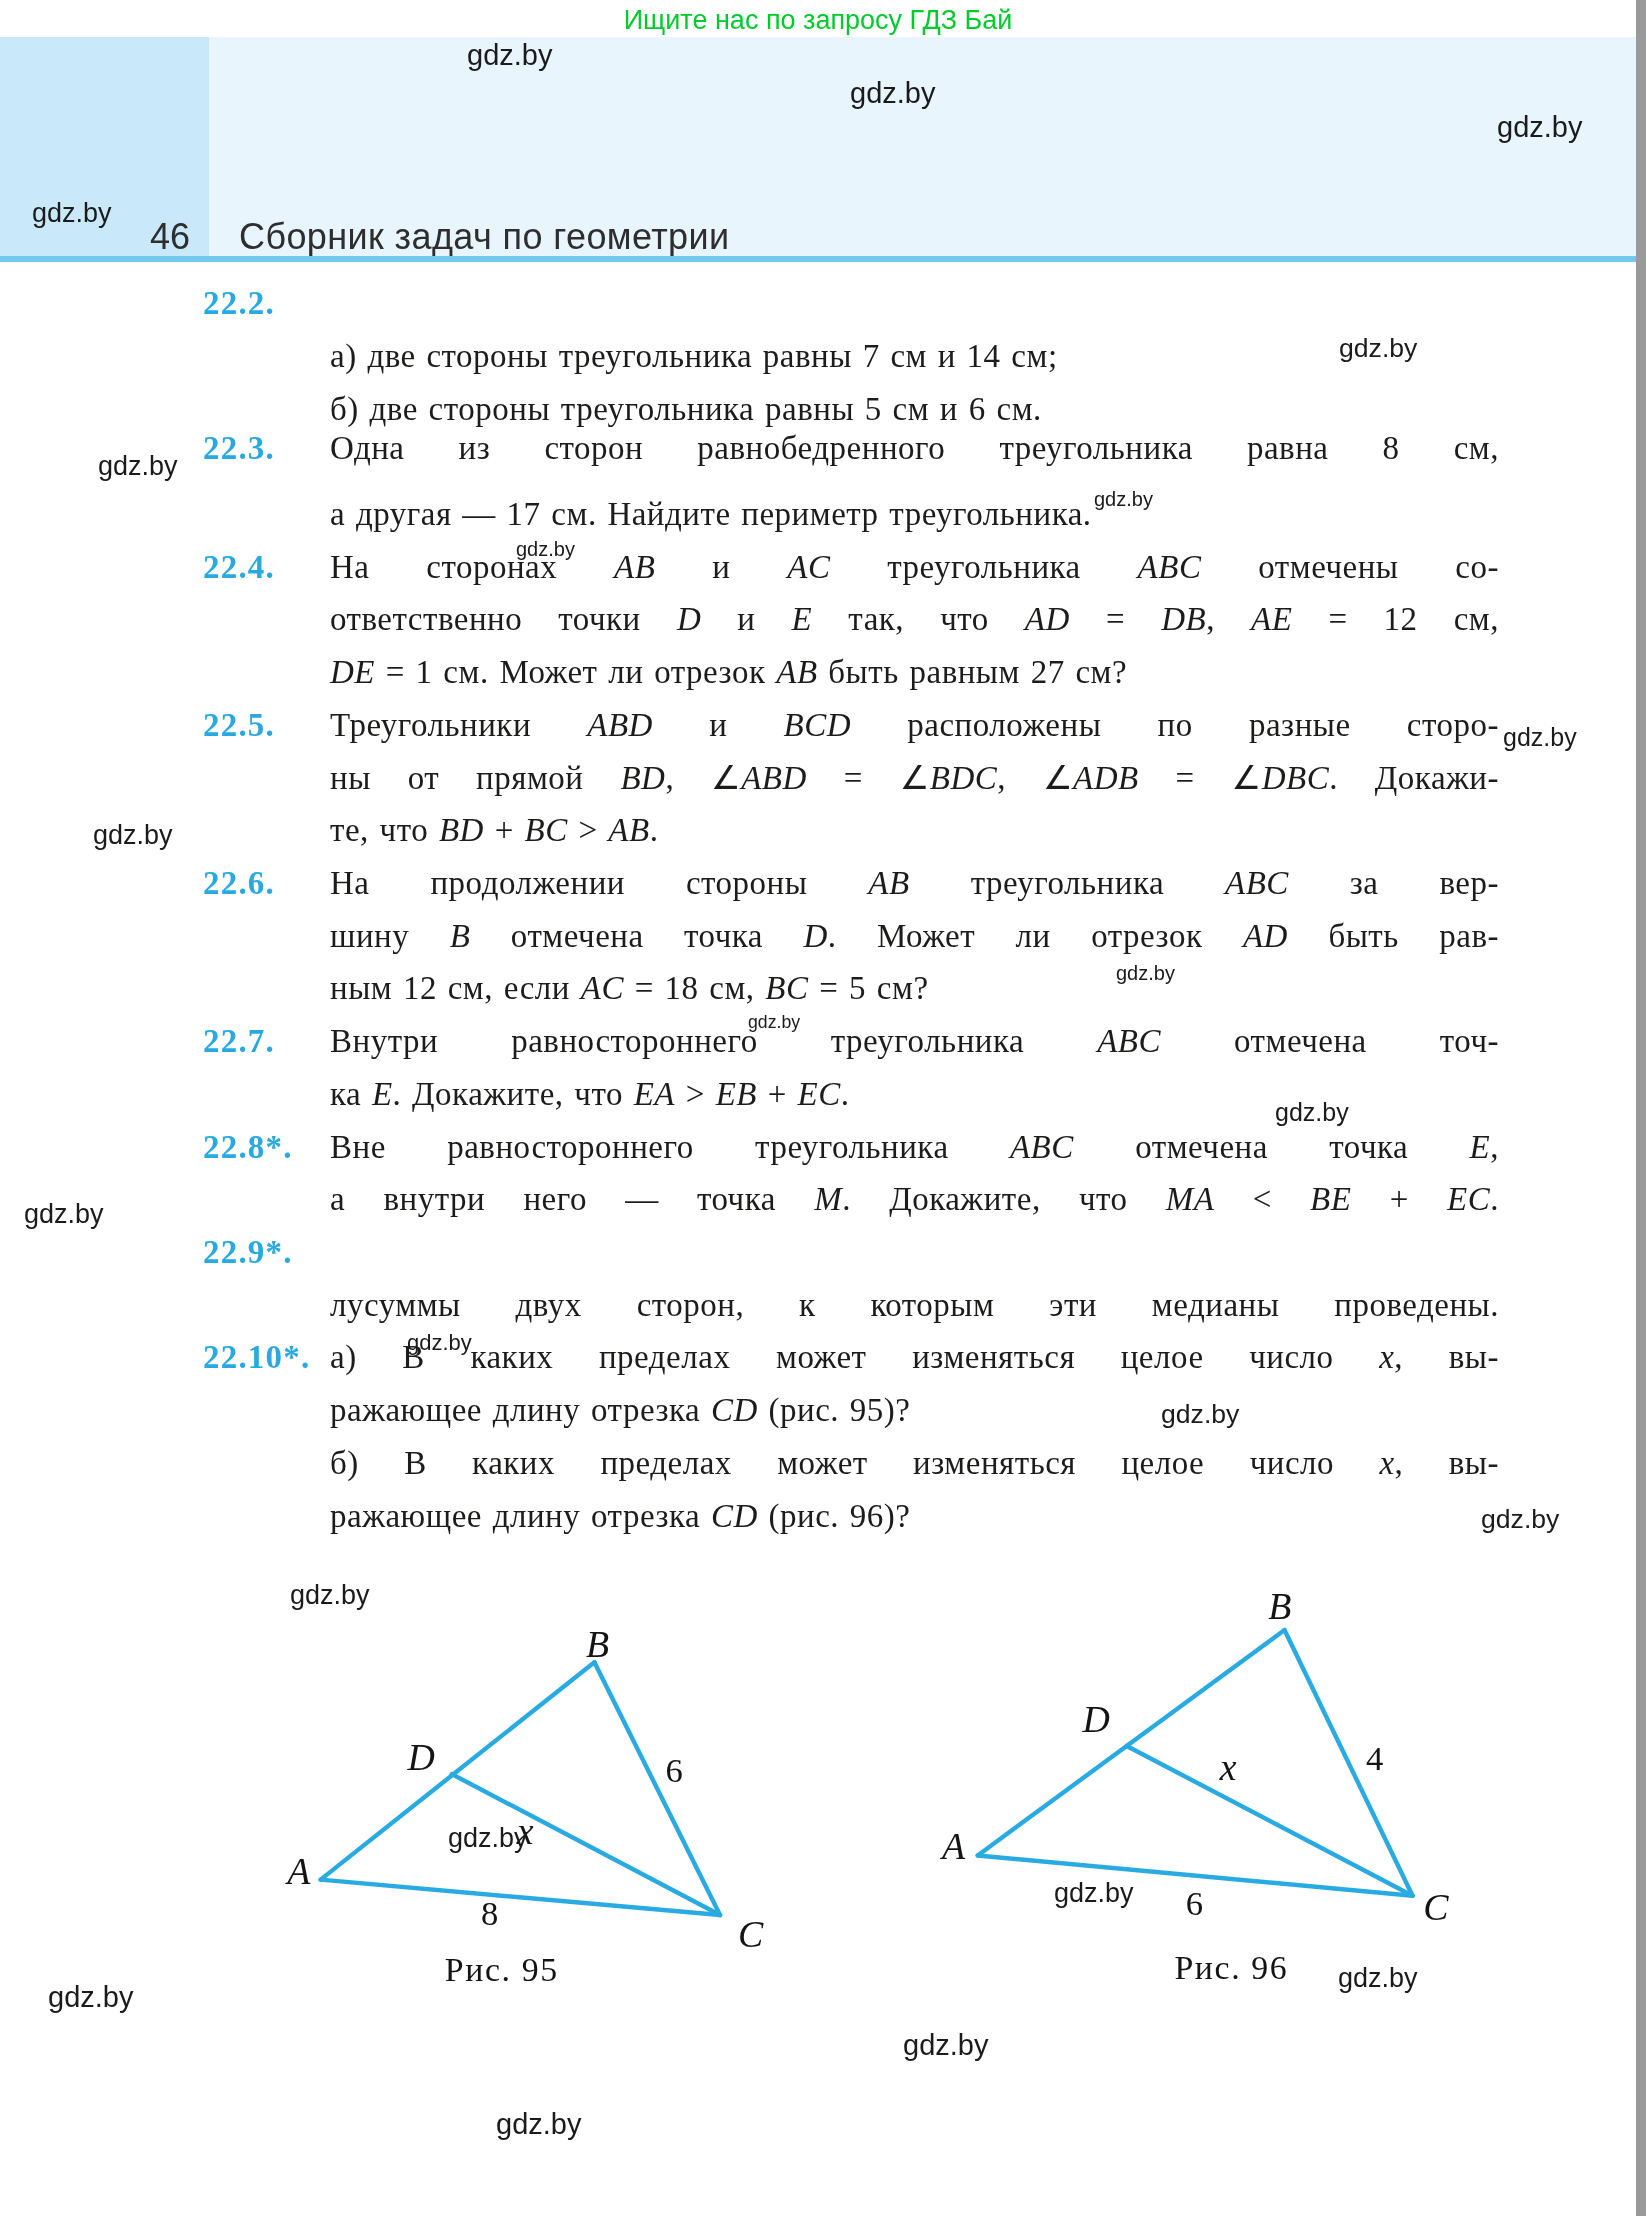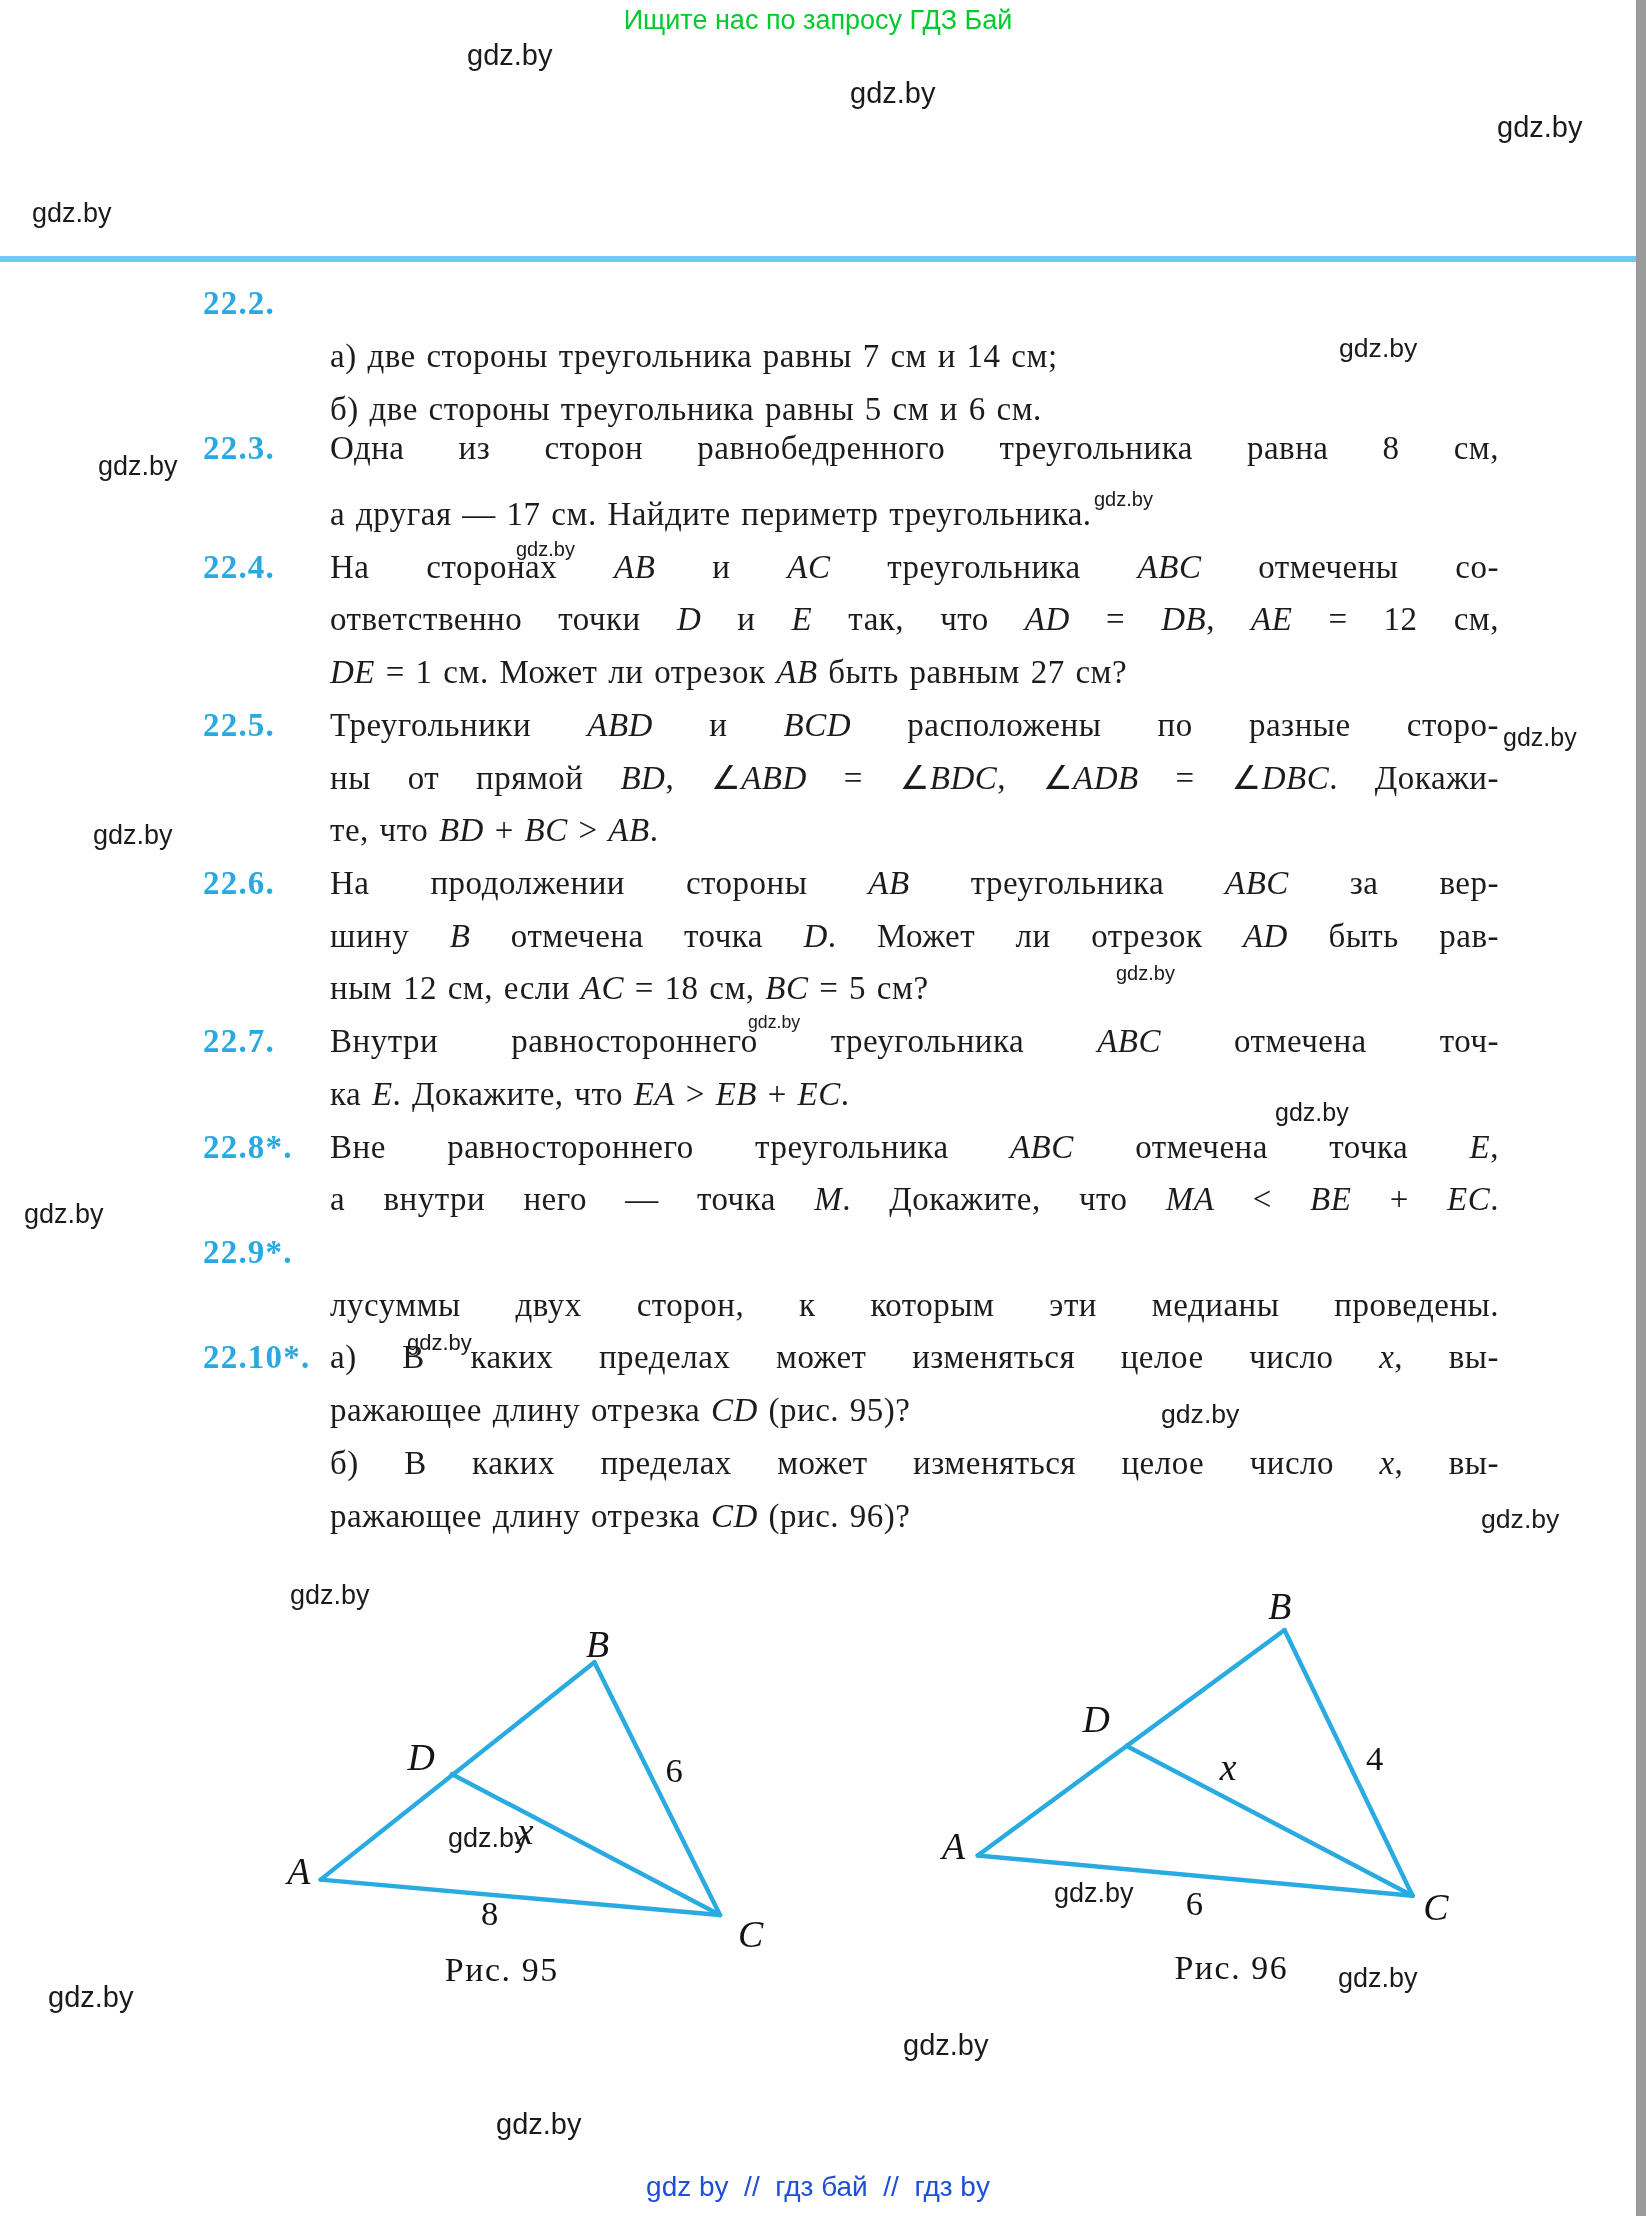--- a/index.html
+++ b/index.html
@@ -50,20 +50,25 @@
         font-family:"Liberation Sans",sans-serif;font-size:28px;white-space:pre;
         color:var(--link_blue,#1d4fd7);}
 </style>
 </head>
 <body>
 
 <div class="page" id="pg" style="--accent_blue: #29a9e1; --figure_line: #29abe2; --header_bg: #e9f5fd; --header_strip: #c9e9fa; --header_rule: #72c9ee; --banner_green: #00cb2c; --copyright_pink: #f5a9bc; --link_blue: #1d4fd7; --ink: #1b1b1b;">
 
   <div class="top-banner">Ищите нас по запросу ГДЗ Бай</div>
 
+  <div class="header">
+    <div class="header-strip"></div>
+    <span class="page-num">46</span>
+    <span class="doc-title">Сборник задач по геометрии</span>
+  </div>
   <div class="rule"></div>
 
   <div id="problems">
       <div class="pline just" style="top: 277px;"><span class="pnum">22.2.</span></div>
       <div class="pline" style="top: 330px;"><span>а) две стороны треугольника равны 7 см и 14 см;</span></div>
       <div class="pline" style="top: 383px;"><span>б) две стороны треугольника равны 5 см и 6 см.</span></div>
       <div class="pline just" style="top: 422px;"><span class="pnum">22.3.</span><span>Одна из сторон равнобедренного треугольника равна 8 см,</span></div>
       <div class="pline" style="top: 488px;"><span>а другая — 17 см. Найдите периметр треугольника.</span></div>
       <div class="pline just" style="top: 541px;"><span class="pnum">22.4.</span><span>На сторонах </span><span class="m">AB</span><span> и </span><span class="m">AC</span><span> треугольника </span><span class="m">ABC</span><span> отмечены со-</span></div>
       <div class="pline just" style="top: 593px;"><span>ответственно точки </span><span class="m">D</span><span> и </span><span class="m">E</span><span> так, что </span><span class="m">AD</span><span> = </span><span class="m">DB</span><span>, </span><span class="m">AE</span><span> = 12 см,</span></div>
@@ -137,16 +142,15 @@
       <span class="wm" style="left: 1481px; top: 1504px; font-size: 26.6px;">gdz.by</span>
       <span class="wm" style="left: 290px; top: 1580px; font-size: 27px;">gdz.by</span>
       <span class="wm" style="left: 448px; top: 1823px; font-size: 27px;">gdz.by</span>
       <span class="wm" style="left: 1054px; top: 1878px; font-size: 27px;">gdz.by</span>
       <span class="wm" style="left: 1338px; top: 1963px; font-size: 27px;">gdz.by</span>
       <span class="wm" style="left: 48px; top: 1981px; font-size: 29px;">gdz.by</span>
       <span class="wm" style="left: 903px; top: 2029px; font-size: 29px;">gdz.by</span>
       <span class="wm" style="left: 496px; top: 2108px; font-size: 29px;">gdz.by</span>
     </div>
 
-  <div class="links">gdz by  //  гдз бай  //  гдз by</div>
 
 </div>
 
 
 </body></html>

